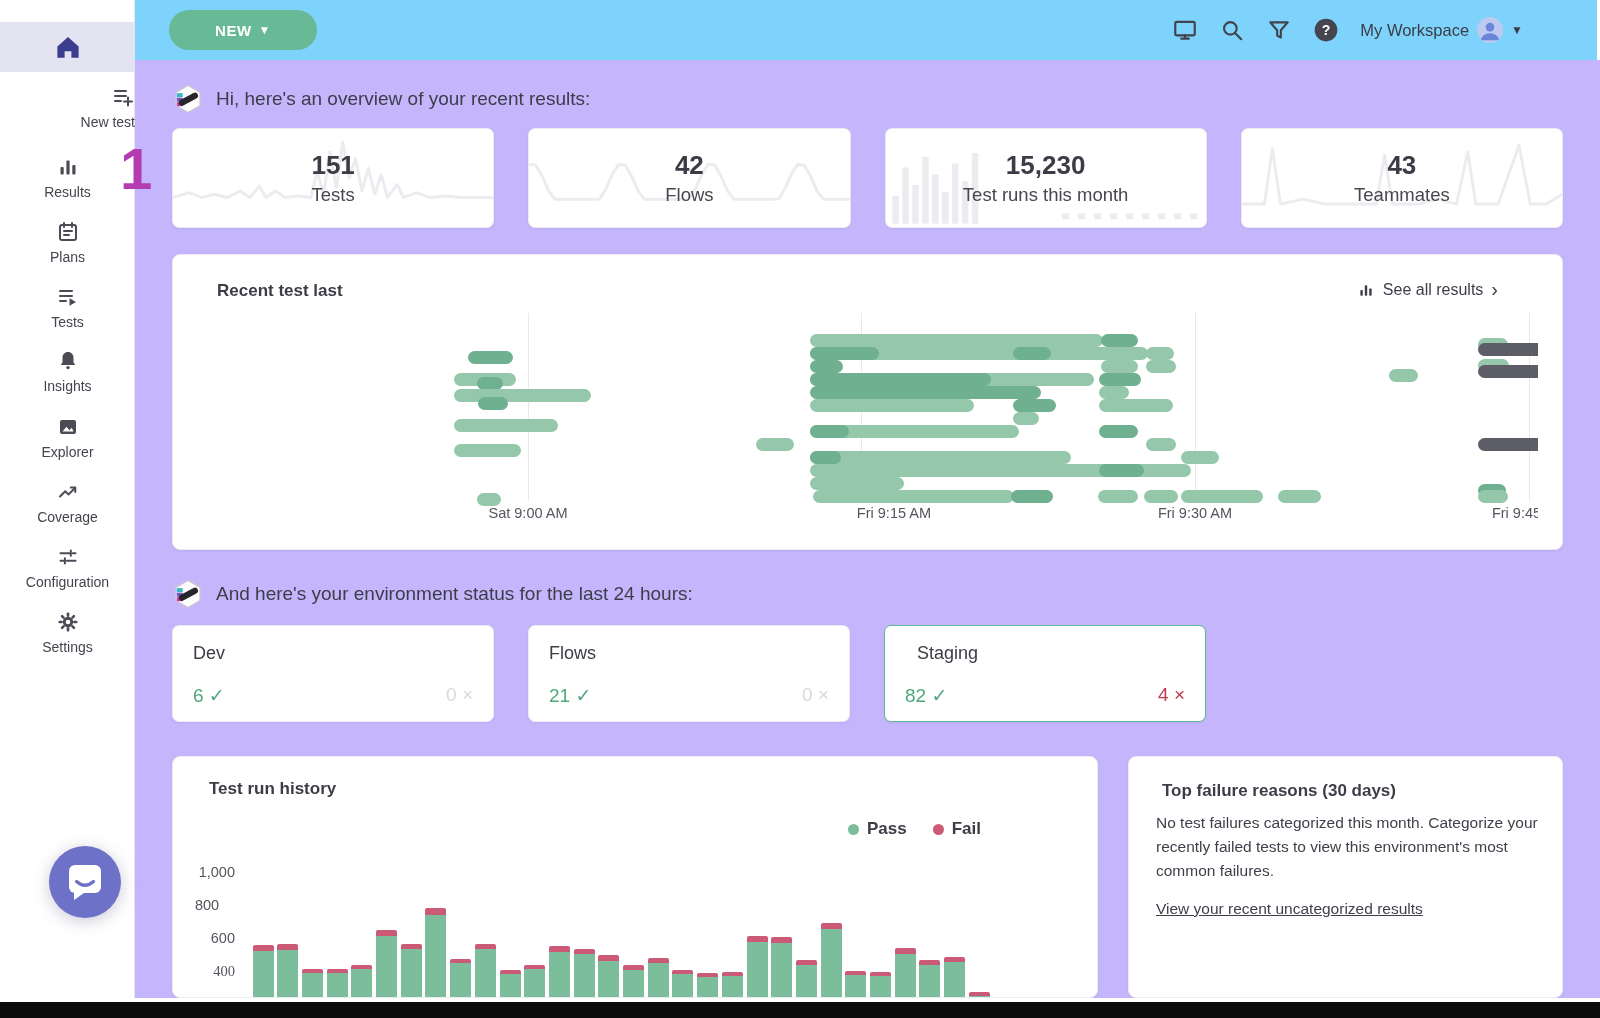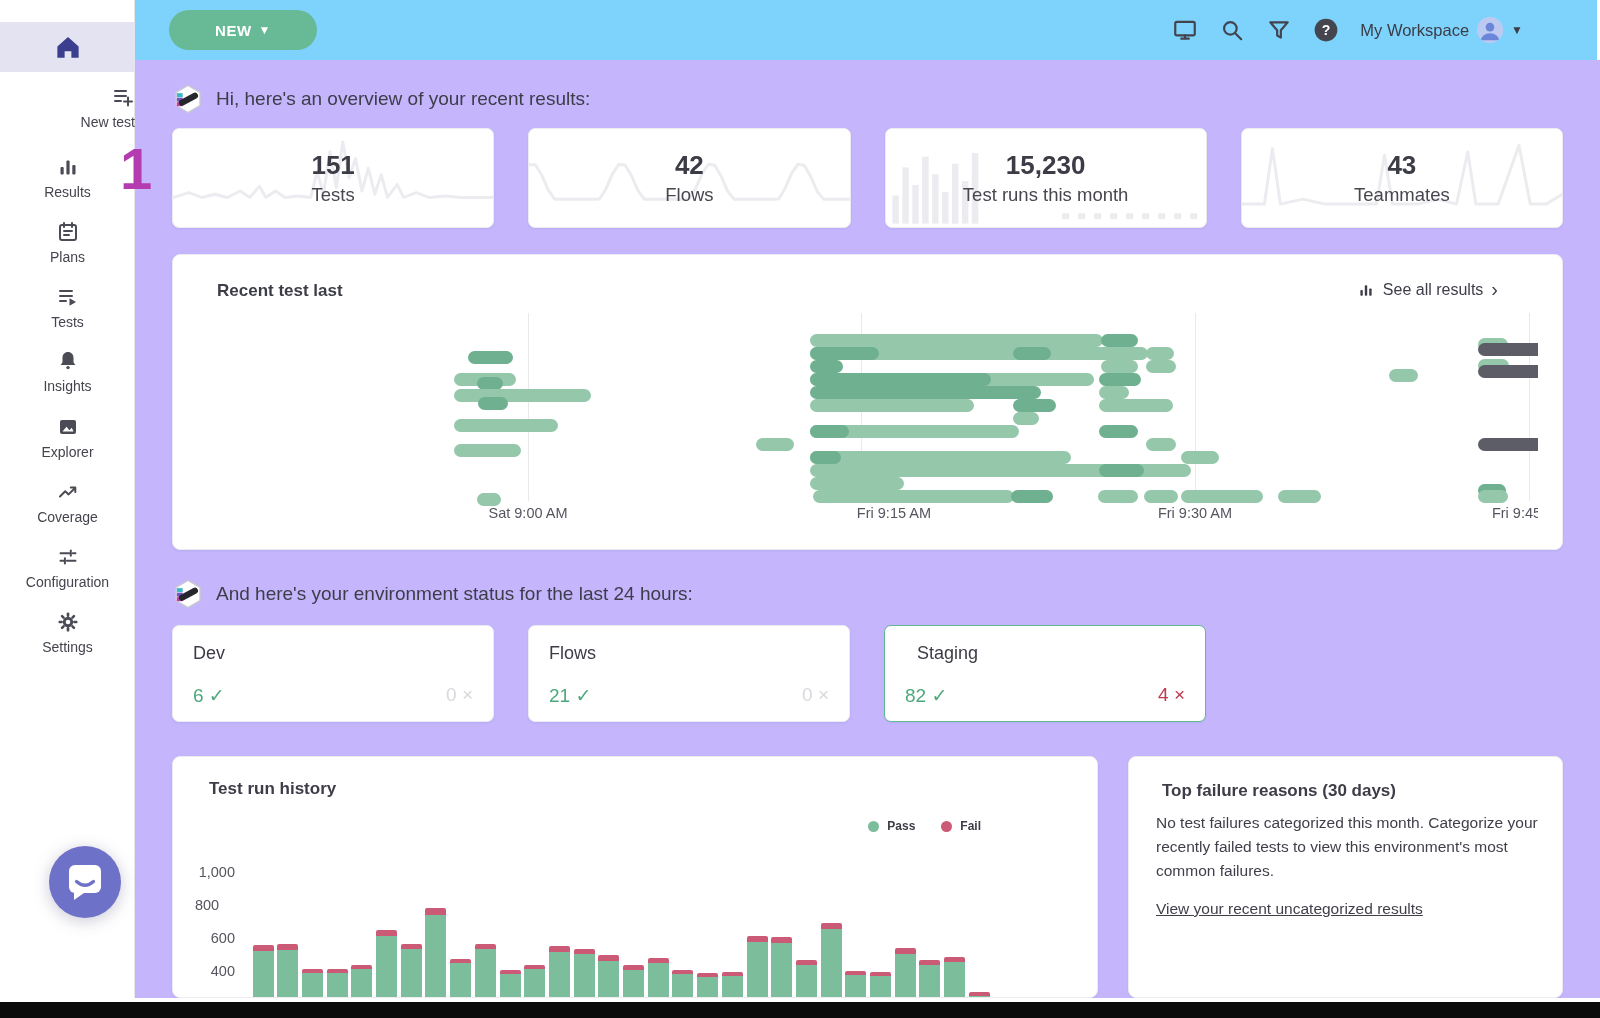--- a/index.html
+++ b/index.html
@@ -75,21 +75,21 @@
 
   .plot-clip { position:absolute; left:0; top:0; width:1365px; height:296px; overflow:hidden; }
   .gridline { position:absolute; top:58px; width:1px; height:188px; background:#e9e9ed; }
   .tick-lbl { position:absolute; top:250px; width:140px; text-align:center; font-size:14.5px; color:#55555f; }
   .run-bar { position:absolute; height:13px; border-radius:7px; }
   .bg-g { background:#95c8ab; } .bg-d { background:#6fb091; } .bg-k { background:#5d5d68; }
 
   .hist-panel { left:37px; top:696px; width:926px; height:242px; overflow:hidden; }
   .hist-title { left:36px; top:22px; }
   .legend { position:absolute; right:116px; top:62px; display:flex; gap:26px; }
-  .legend-item { display:flex; align-items:center; gap:8px; font-size:12px; font-weight:700; color:#3c3c46; }
+  .legend-item { display:flex; align-items:center; gap:8px; font-size:17px; font-weight:700; color:#3c3c46; }
   .legend-dot { width:11px; height:11px; border-radius:50%; }
   .ytick { position:absolute; left:6px; width:56px; text-align:right; font-size:14.5px; color:#55555f; }
   .hbar { position:absolute; width:21px; display:flex; flex-direction:column; border-radius:2px 2px 0 0; overflow:hidden; }
   .hbar .fail-seg { width:100%; background:#cb5a76; }
   .hbar .pass-seg { width:100%; flex:1; background:#7cbd9b; }
 
   .fail-panel { left:993px; top:696px; width:435px; height:242px; overflow:hidden; }
   .fail-title { left:33px; top:24px; }
   .fail-body { position:absolute; left:27px; top:54px; width:382px; font-size:15.5px;
                line-height:24px; color:#3f3f4a; }
@@ -561,21 +561,21 @@
           </div>
           <div class="hbar" style="left: 795.8px; top: 235.1px; height: 46.9px;">
             <div class="fail-seg" style="height:4.0px"></div>
             <div class="pass-seg"></div>
           </div>
         </div>
       <div id="hist-yticks">
           <div class="ytick" style="top: 107px;">1,000</div>
           <div class="ytick" style="top: 140px; text-align: center;">800</div>
           <div class="ytick" style="top: 173px;">600</div>
-          <div class="ytick" style="top: 206px;">400</div>
+          <div class="ytick" style="top: 206px; font-family: Liberation Serif, serif;">400</div>
         </div>
       <div class="panel-title hist-title">Test run history</div>
       <div class="legend" id="hist-legend">
           <div class="legend-item">
             <span class="legend-dot" style="background:#7cbd9b"></span>
             <span>Pass</span>
           </div>
           <div class="legend-item">
             <span class="legend-dot" style="background:#cb5a76"></span>
             <span>Fail</span>

